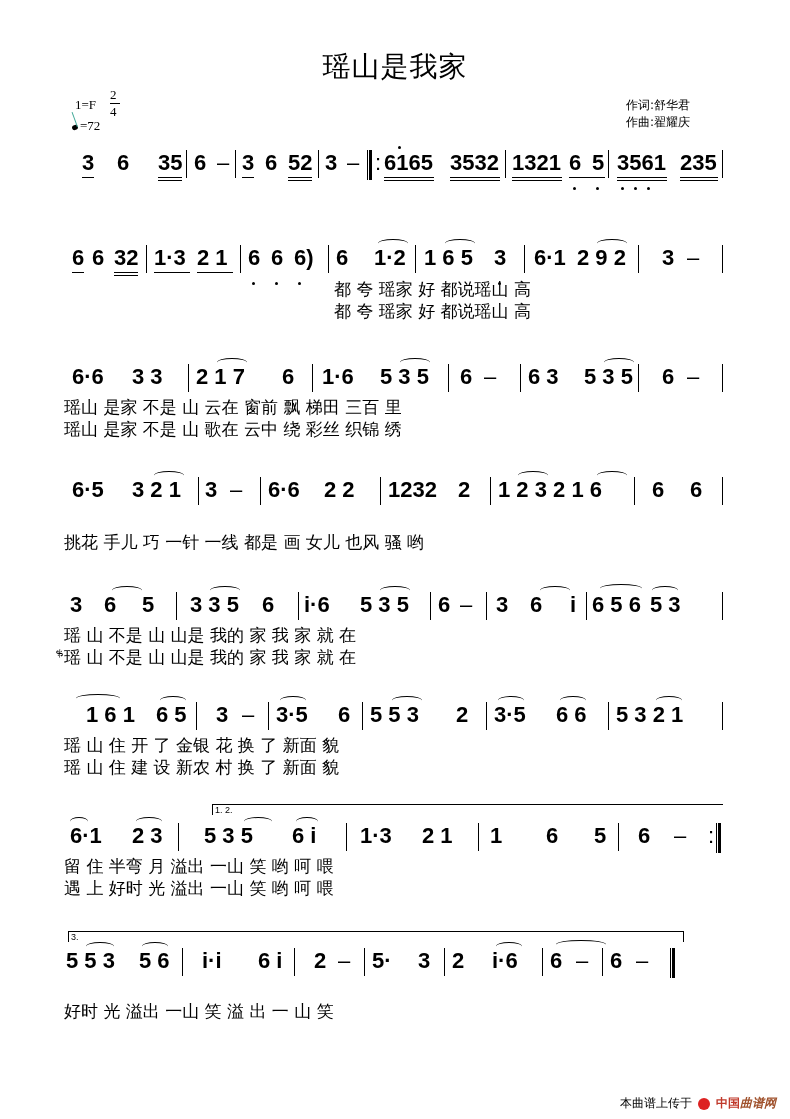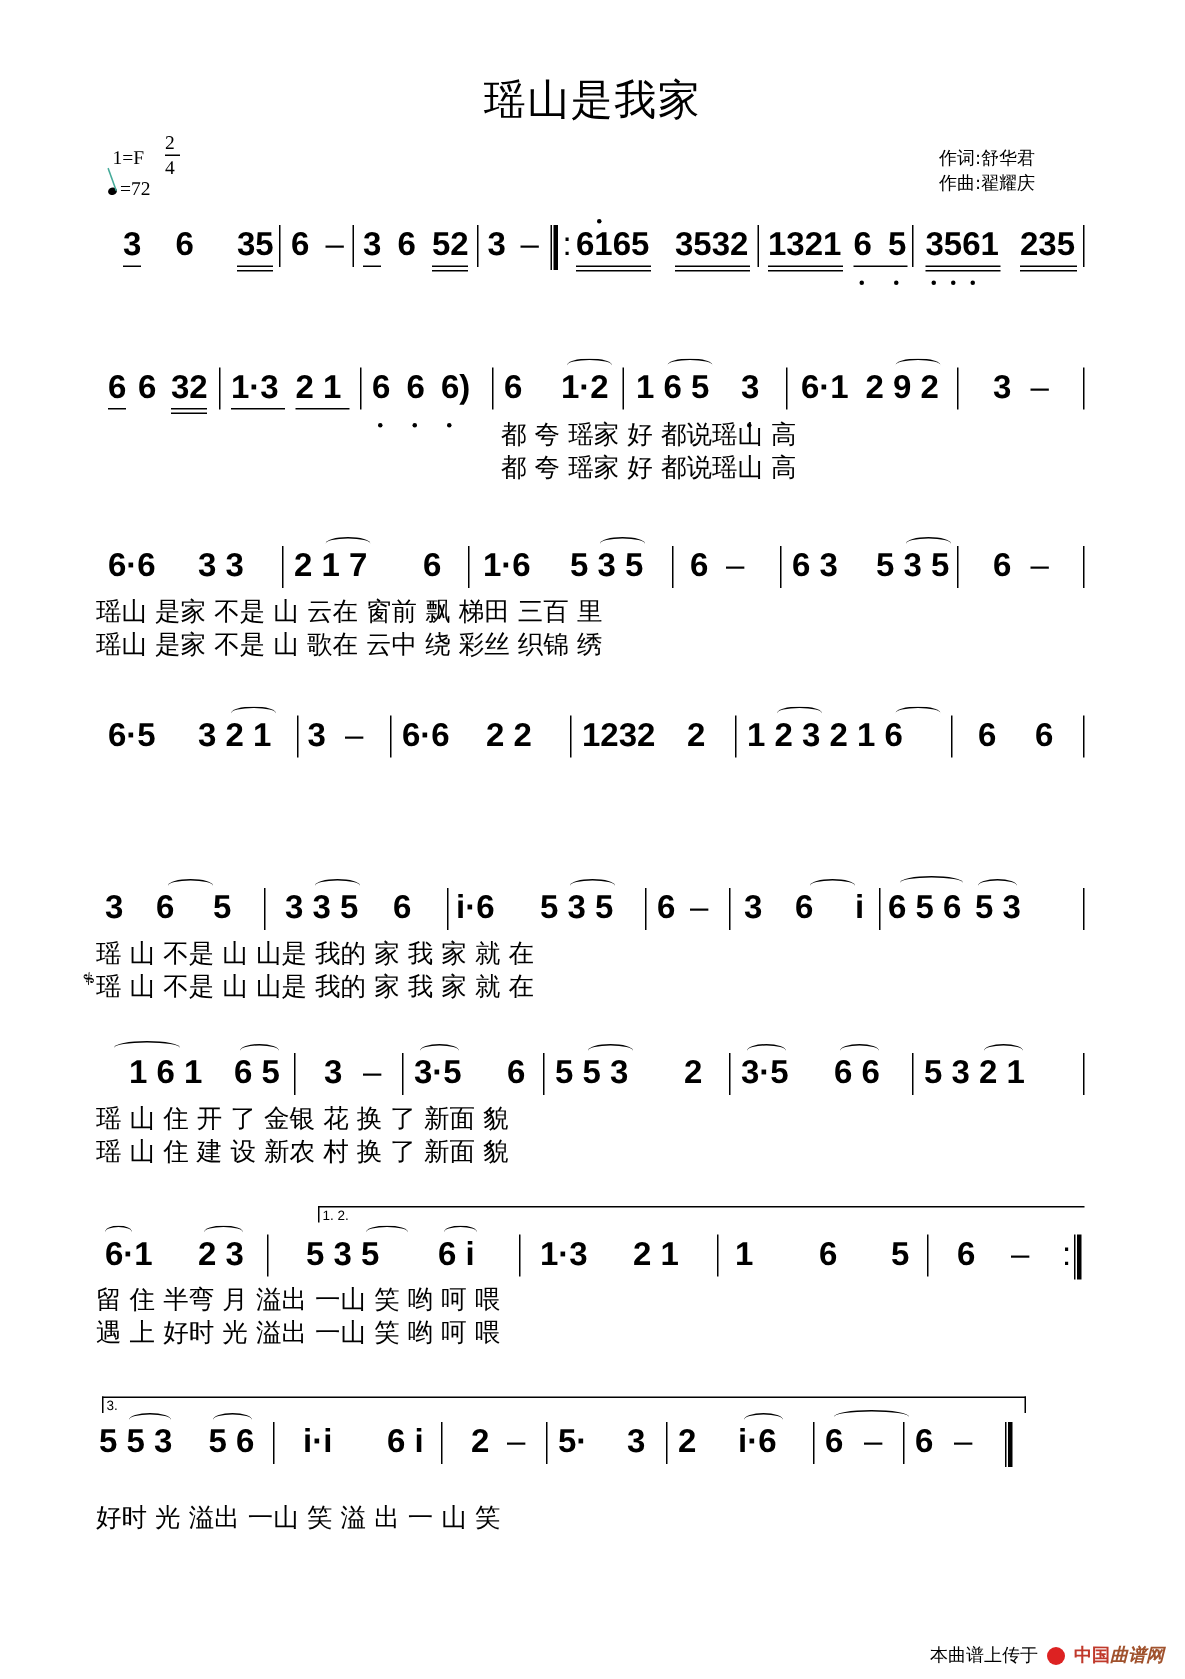--- a/index.html
+++ b/index.html
@@ -187,20 +187,21 @@
       <span class="n" style="left:396px">2</span>
     <div class="bar" style="left:428px"></div>
     <span class="n" style="left:436px">1 2 3 2 1 6</span>
     <div class="slur" style="left:456px;top:-6px;width:30px"></div>
       <div class="slur" style="left:535px;top:-6px;width:30px"></div>
     <div class="bar" style="left:572px"></div>
     <span class="n" style="left:590px">6</span>
       <span class="n" style="left:628px">6</span>
     <div class="bar" style="left:660px"></div>
   </div>
+  <div class="lyr" style="left:2px;top:54px">挑花 手儿 巧 一针 一线 都是 画 女儿 也风 骚 哟</div>
 </div>
 
 <div class="row" style="top:592px;height:80px;">
   <div class="notes">
     <span class="n" style="left:8px">3</span>
       <span class="n" style="left:42px">6</span>
       <span class="n" style="left:80px">5</span>
     <div class="slur" style="left:50px;top:-6px;width:30px"></div>
     <div class="bar" style="left:114px"></div>
     <span class="n" style="left:128px">3 3 5</span>

